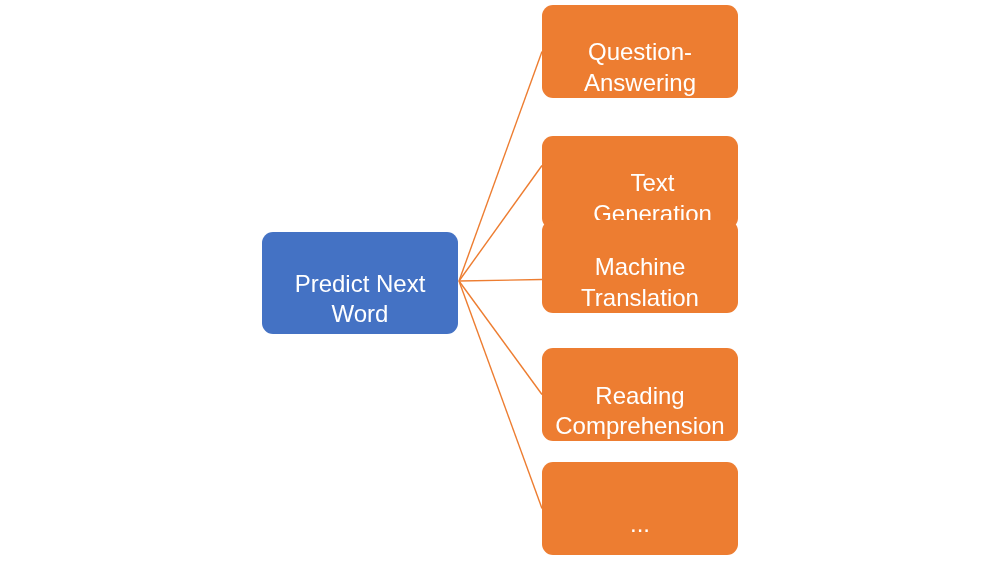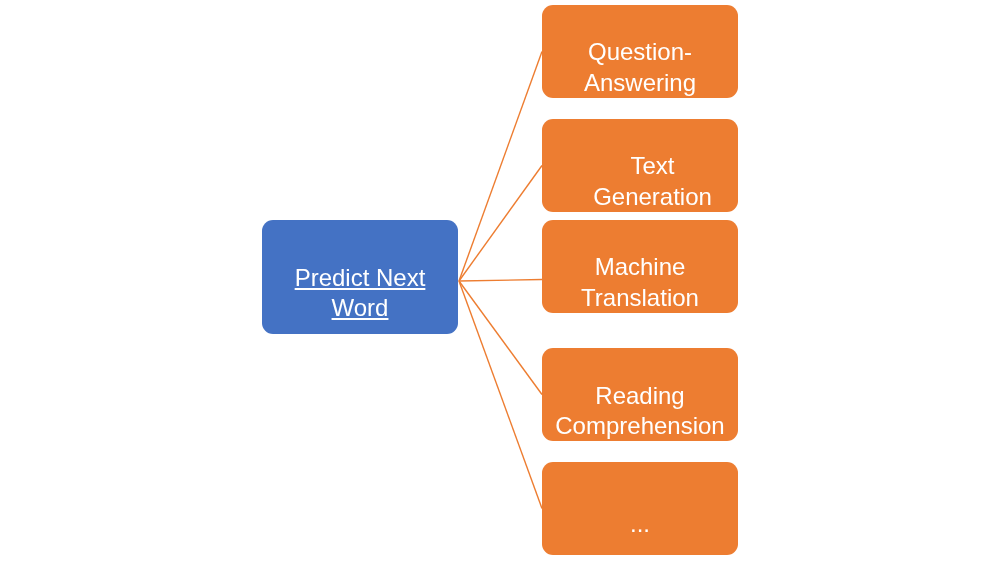--- a/index.html
+++ b/index.html
@@ -40,34 +40,33 @@
     padding: 0 7px;
     box-sizing: border-box;
   }
   .node .node-label {
     display: block;
     width: 100%;
     margin-top: 32px;
   }
   .root {
     left: 262px;
-    top: 220px;
+    top: 232px;
     width: 196px;
-    height: 114px;
+    height: 102px;
     background: var(--root-fill, #4472C4);
-    text-decoration: underline;
   }
   .child {
     left: 542px;
     width: 196px;
     height: 93px;
     background: var(--child-fill, #ED7D31);
   }
   .child-0 { top: 5px; }
-  .child-1 { top: 119px; padding-left: 32px; }
+  .child-1 { top: 136px; padding-left: 32px; }
   .child-2 { top: 220px; }
   .child-3 { top: 348px; align-items: flex-end; }
   .child-4 { top: 462px; }
 </style>
 </head>
 <body>
 
 <div class="canvas">
 
   <svg class="connectors" viewBox="0 0 1000 561" xmlns="http://www.w3.org/2000/svg" aria-hidden="true">

